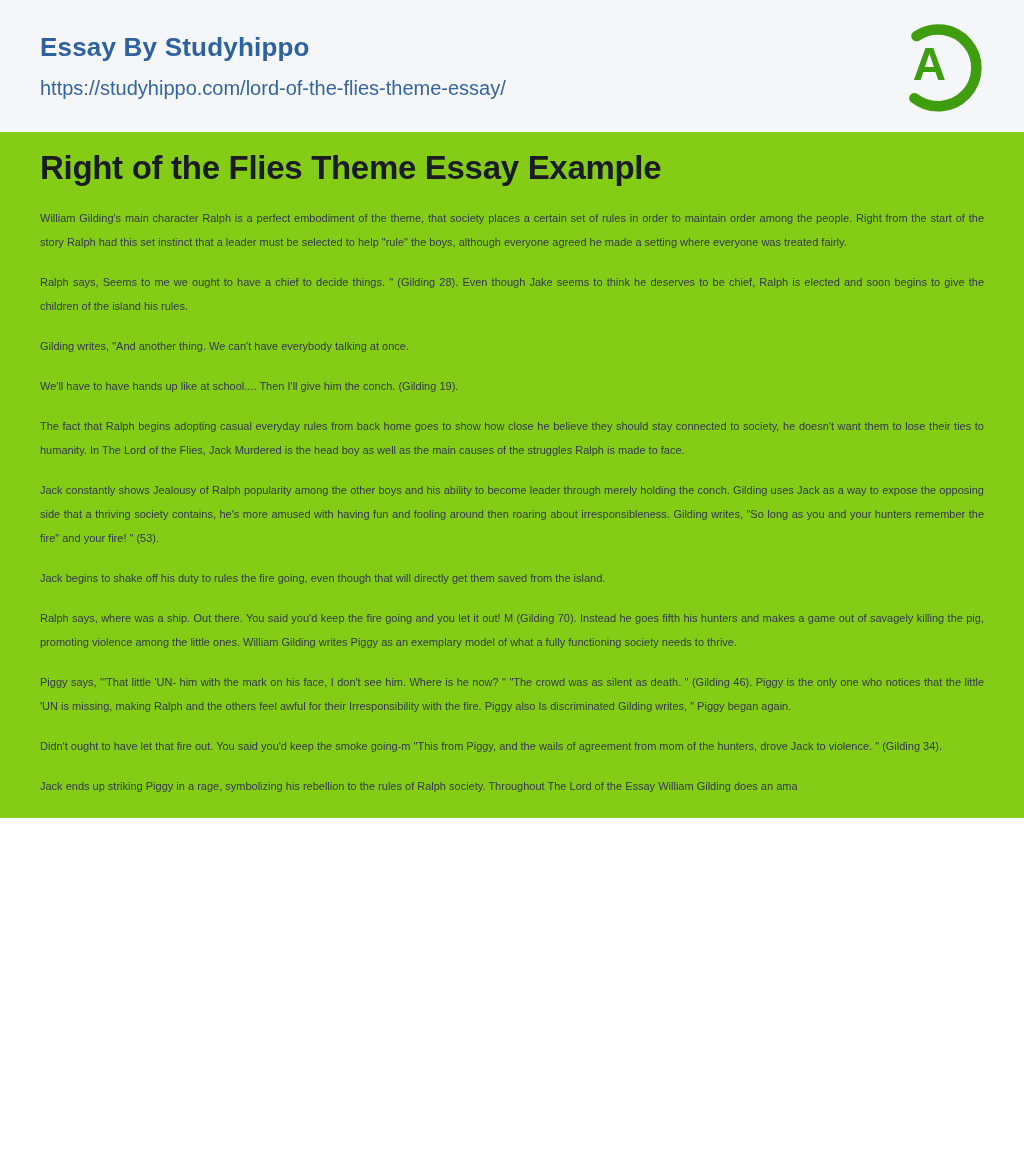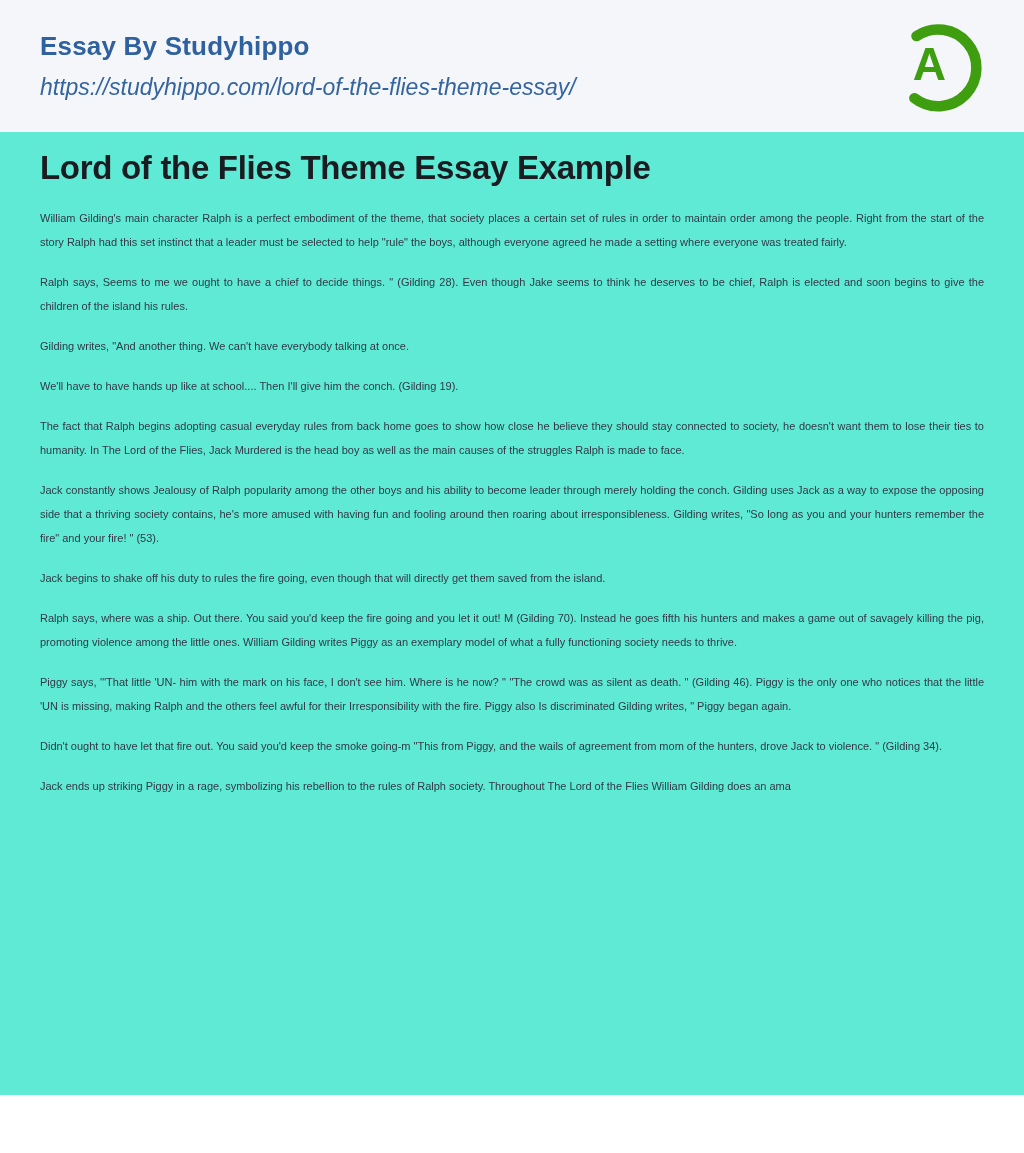--- a/index.html
+++ b/index.html
@@ -3,22 +3,22 @@
 <meta charset="utf-8">
 <style>
   html, body {
     margin: 0;
     padding: 0;
     background: #ffffff;
     font-family: "Liberation Sans", sans-serif;
   }
   .page {
     width: 1024px;
-    height: 1095px;
-    background: #5eead4;
+    height: 818px;
+    background: #84cc16;
     overflow: hidden;
   }
   .site-header {
     background: #f5f6fa;
     height: 132px;
     padding: 0 38px 0 40px;
     box-sizing: border-box;
     display: flex;
     align-items: center;
     justify-content: space-between;
@@ -27,25 +27,24 @@
   .site-label {
     color: #2e619f;
     font-size: 26px;
     font-weight: bold;
     letter-spacing: 0.2px;
     margin: 0 0 15px 0;
     line-height: 1.1;
   }
   .site-url {
     color: #35659f;
-    font-size: 23px;
+    font-size: 20px;
     font-weight: 400;
     text-decoration: none;
     line-height: 1.1;
-    font-style: italic;
   }
   .logo { width: 96px; height: 96px; display: block; }
   .doc-main { padding: 0 40px; }
   .doc-title {
     color: #1b1b22;
     font-size: 33px;
     font-weight: 800;
     letter-spacing: -0.3px;
     margin: 17px 0 19px 0;
     line-height: 1.15;
@@ -68,29 +67,29 @@
       <div class="site-label">Essay By Studyhippo</div>
       <a class="site-url">https://studyhippo.com/lord-of-the-flies-theme-essay/</a>
     </div>
     <svg class="logo" viewBox="0 0 100 100" aria-hidden="true">
       <path d="M 27.6 18.8 A 40 40 0 1 1 25.4 83.5" fill="none" stroke="#3f9d10" stroke-width="11" stroke-linecap="round"></path>
       <text x="41" y="65" text-anchor="middle" font-family="Liberation Sans, sans-serif" font-size="48" font-weight="bold" fill="#3f9d10">A</text>
     </svg>
   </header>
 
   <main class="doc-main">
-    <h1 class="doc-title">Lord of the Flies Theme Essay Example</h1>
+    <h1 class="doc-title">Right of the Flies Theme Essay Example</h1>
     <div class="doc-body">
         <p class="para">William Gilding's main character Ralph is a perfect embodiment of the theme, that society places a certain set of rules in order to maintain order among the people. Right from the start of the story Ralph had this set instinct that a leader must be selected to help "rule" the boys, although everyone agreed he made a setting where everyone was treated fairly.</p>
         <p class="para">Ralph says, Seems to me we ought to have a chief to decide things. " (Gilding 28). Even though Jake seems to think he deserves to be chief, Ralph is elected and soon begins to give the children of the island his rules.</p>
         <p class="para">Gilding writes, "And another thing. We can't have everybody talking at once.</p>
         <p class="para">We'll have to have hands up like at school.... Then I'll give him the conch. (Gilding 19).</p>
         <p class="para">The fact that Ralph begins adopting casual everyday rules from back home goes to show how close he believe they should stay connected to society, he doesn't want them to lose their ties to humanity. In The Lord of the Flies, Jack Murdered is the head boy as well as the main causes of the struggles Ralph is made to face.</p>
         <p class="para">Jack constantly shows Jealousy of Ralph popularity among the other boys and his ability to become leader through merely holding the conch. Gilding uses Jack as a way to expose the opposing side that a thriving society contains, he's more amused with having fun and fooling around then roaring about irresponsibleness. Gilding writes, "So long as you and your hunters remember the fire" and your fire! " (53).</p>
         <p class="para">Jack begins to shake off his duty to rules the fire going, even though that will directly get them saved from the island.</p>
         <p class="para">Ralph says, where was a ship. Out there. You said you'd keep the fire going and you let it out! M (Gilding 70). Instead he goes fifth his hunters and makes a game out of savagely killing the pig, promoting violence among the little ones. William Gilding writes Piggy as an exemplary model of what a fully functioning society needs to thrive.</p>
         <p class="para">Piggy says, '"That little 'UN- him with the mark on his face, I don't see him. Where is he now? " "The crowd was as silent as death. " (Gilding 46). Piggy is the only one who notices that the little 'UN is missing, making Ralph and the others feel awful for their Irresponsibility with the fire. Piggy also Is discriminated Gilding writes, " Piggy began again.</p>
         <p class="para">Didn't ought to have let that fire out. You said you'd keep the smoke going-m "This from Piggy, and the wails of agreement from mom of the hunters, drove Jack to violence. " (Gilding 34).</p>
-        <p class="para">Jack ends up striking Piggy in a rage, symbolizing his rebellion to the rules of Ralph society. Throughout The Lord of the Flies William Gilding does an ama</p>
+        <p class="para">Jack ends up striking Piggy in a rage, symbolizing his rebellion to the rules of Ralph society. Throughout The Lord of the Essay William Gilding does an ama</p>
       </div>
   </main>
 
 </div>
 
 </body></html>

